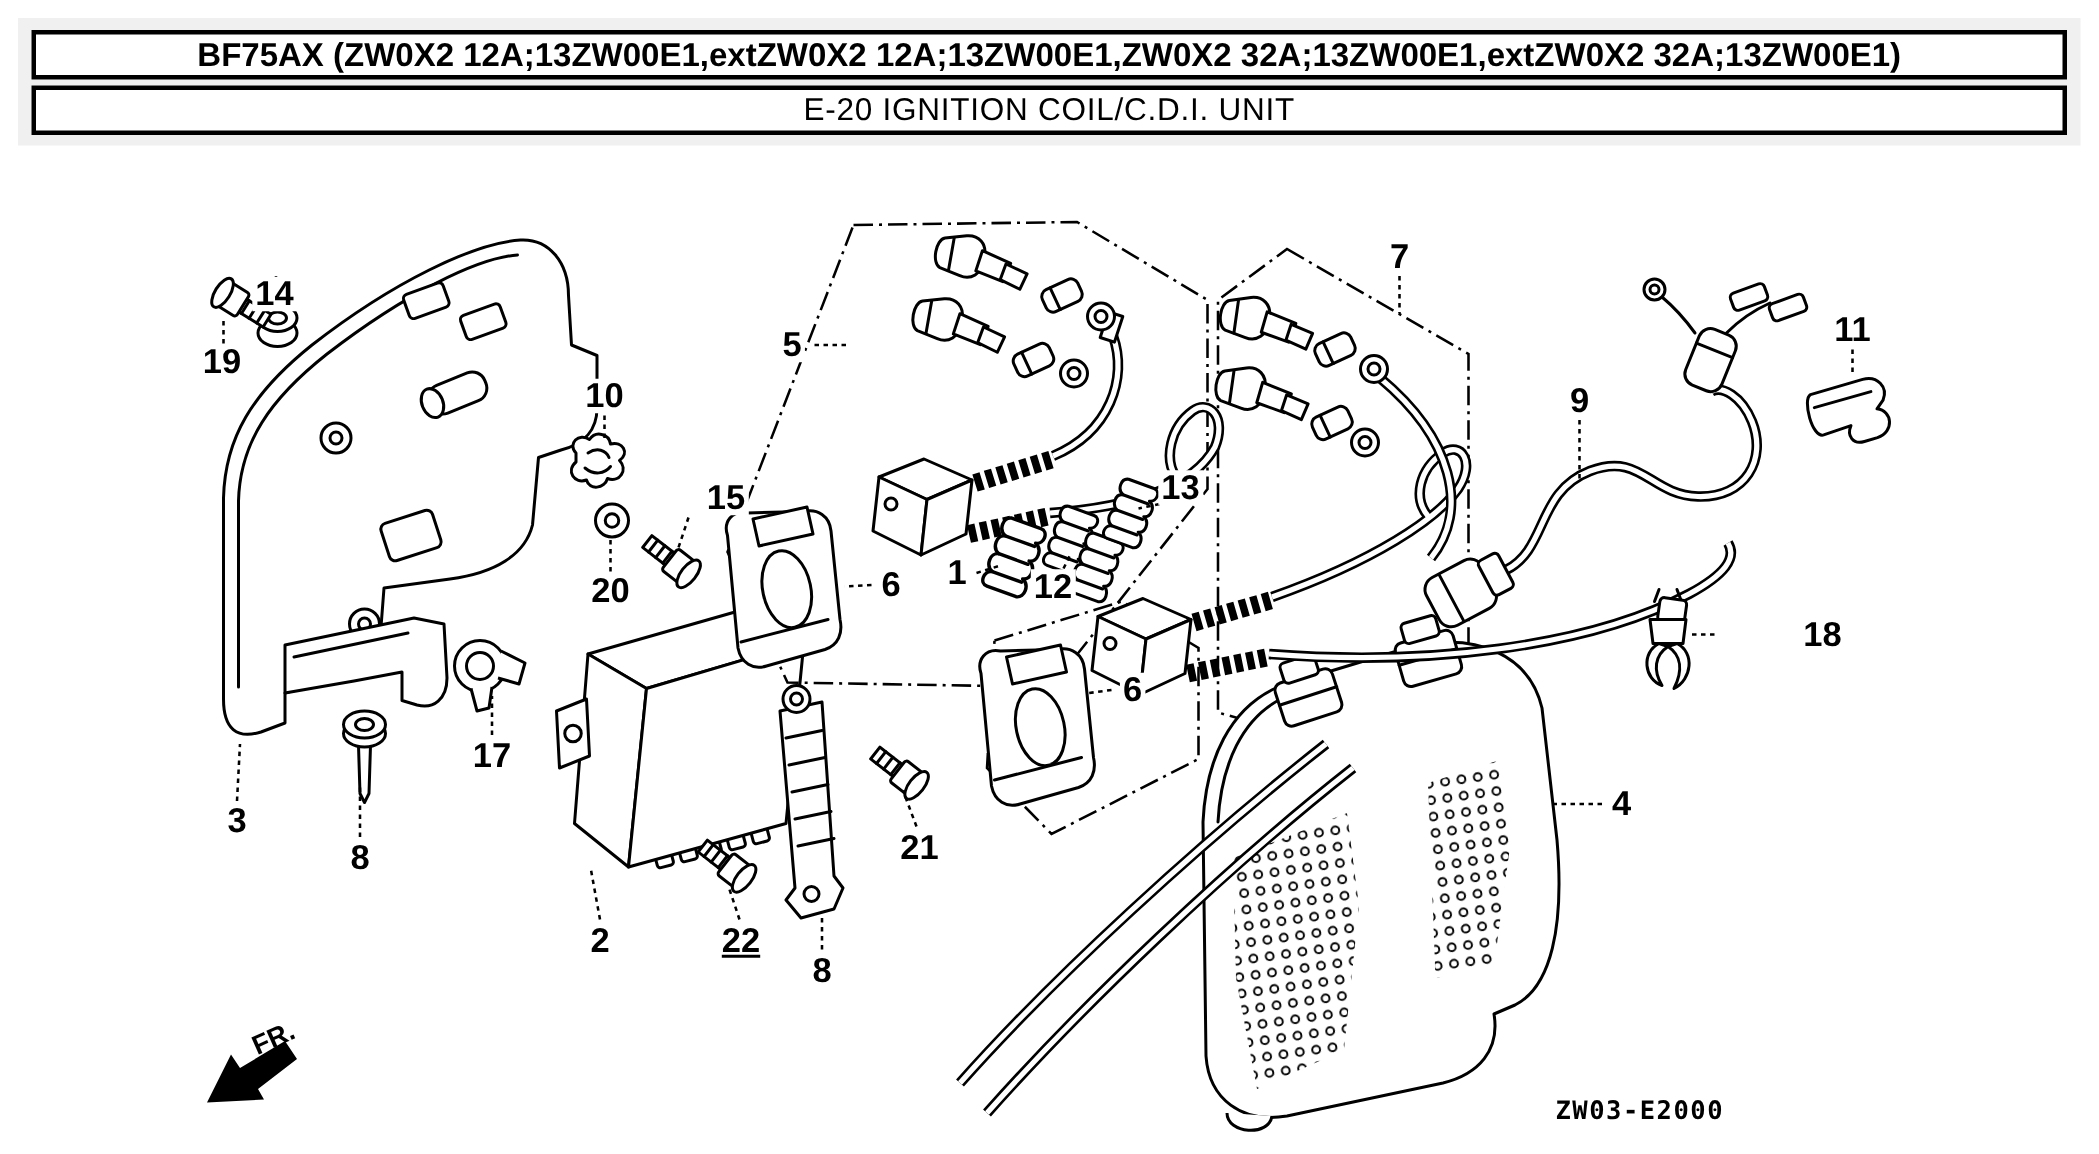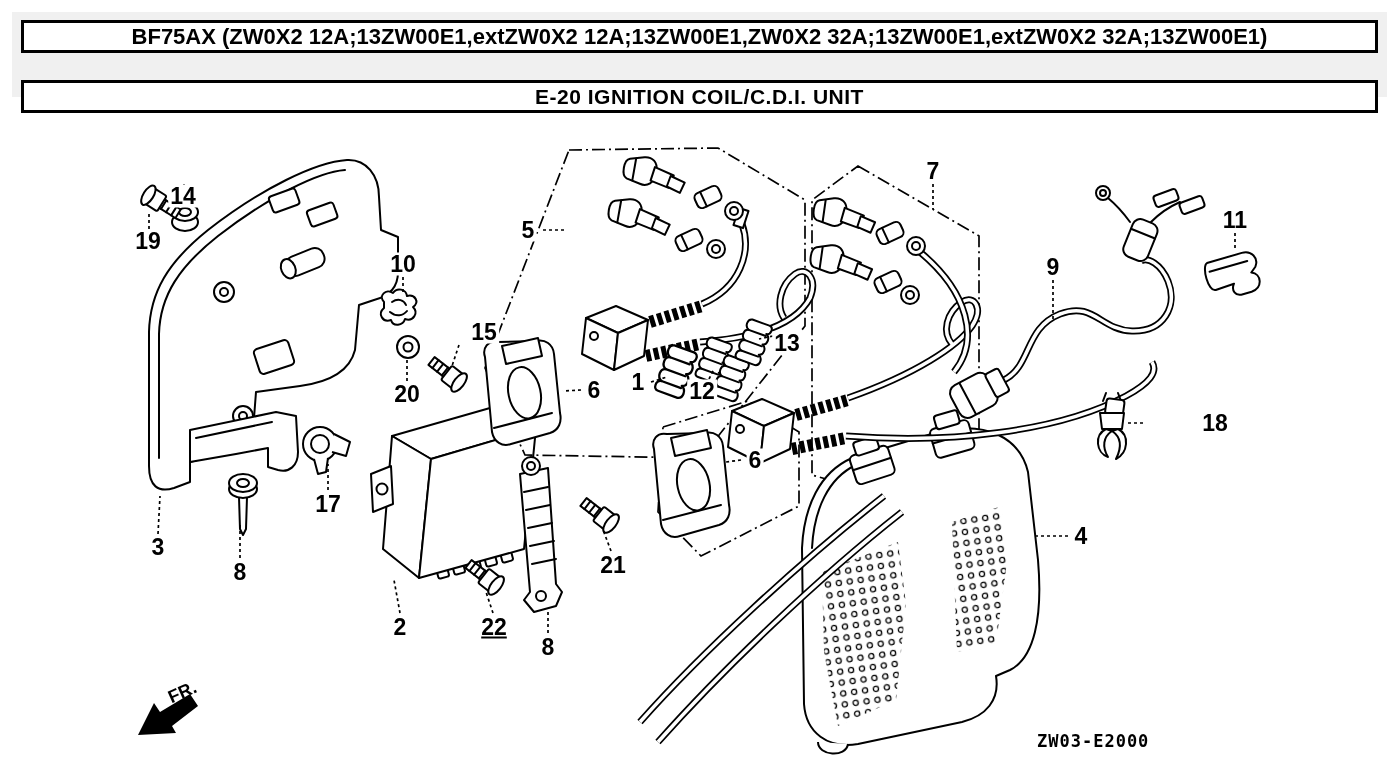--- a/index.html
+++ b/index.html
@@ -12,21 +12,21 @@
     background:#f0f0f0;
     text-align:right;
   }
   .hbox{
     position:absolute;left:9px;width:1357px;height:33px;box-sizing:border-box;
     background:#ffffff;border:3px solid #000;
     display:flex;align-items:center;justify-content:center;
     white-space:nowrap;overflow:hidden;
   }
   .hbox.model{top:8px;font-weight:bold;font-size:22px;letter-spacing:0px;}
-  .hbox.section{top:45px;font-weight:bold;font-size:21px;letter-spacing:0.5px;margin-top:23px;}
+  .hbox.section{top:45px;font-weight:normal;font-size:21px;letter-spacing:0.5px;}
   #diagram{position:absolute;left:0;top:97px;width:1399px;height:672px;}
   #diagram svg{position:absolute;left:0;top:0;}
   #part-labels{position:absolute;left:0;top:0;width:1399px;height:672px;z-index:5;}
   .part-ref{
     position:absolute;transform:translate(-50%,-50%);
     font:bold 23px "Liberation Sans",sans-serif;line-height:1;
     background:#ffffff;padding:0 2px;cursor:pointer;
   }
   .diagram-code{
     position:absolute;left:1037px;top:634px;z-index:6;
@@ -339,21 +339,21 @@
 <div id="part-labels">
       <div class="part-ref" style="left: 183px; top: 75px; margin-top: 24px;">14</div>
       <div class="part-ref" style="left: 148px; top: 144px;">19</div>
       <div class="part-ref" style="left: 403px; top: 167px;">10</div>
       <div class="part-ref" style="left: 460px; top: 235px; margin-left: 24px;">15</div>
       <div class="part-ref" style="left: 407px; top: 297px;">20</div>
       <div class="part-ref" style="left: 528px; top: 133px;">5</div>
       <div class="part-ref" style="left: 594px; top: 293px;">6</div>
       <div class="part-ref" style="left: 638px; top: 285px;">1</div>
       <div class="part-ref" style="left: 702px; top: 294px;">12</div>
-      <div class="part-ref" style="left: 787px; top: 246px;">13</div>
+      <div class="part-ref" style="left: 787px; top: 228px;">13</div>
       <div class="part-ref" style="left: 755px; top: 363px;">6</div>
       <div class="part-ref" style="left: 933px; top: 74px;">7</div>
       <div class="part-ref" style="left: 1053px; top: 170px;">9</div>
       <div class="part-ref" style="left: 1235px; top: 123px;">11</div>
       <div class="part-ref" style="left: 1215px; top: 326px;">18</div>
       <div class="part-ref" style="left: 158px; top: 450px;">3</div>
       <div class="part-ref" style="left: 240px; top: 475px;">8</div>
       <div class="part-ref" style="left: 328px; top: 407px;">17</div>
       <div class="part-ref" style="left: 400px; top: 530px;">2</div>
       <div class="part-ref" style="left: 494px; top: 530px; text-decoration: underline;">22</div>

